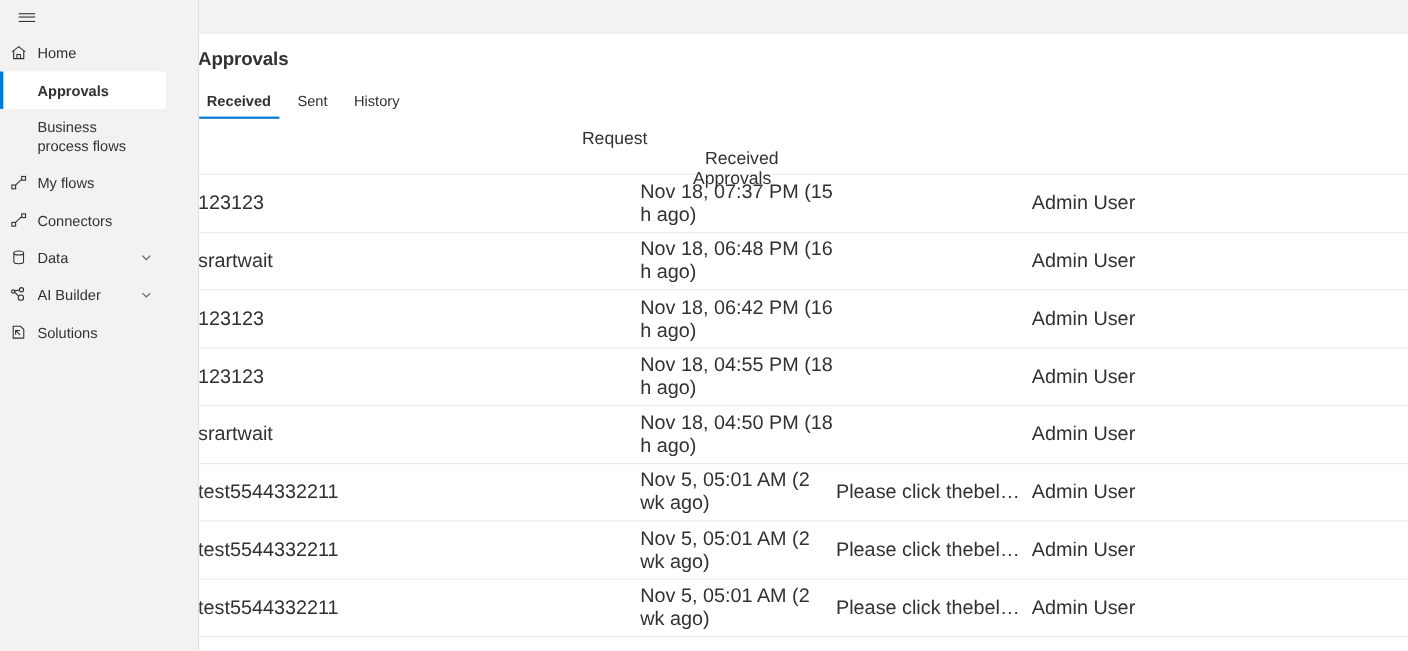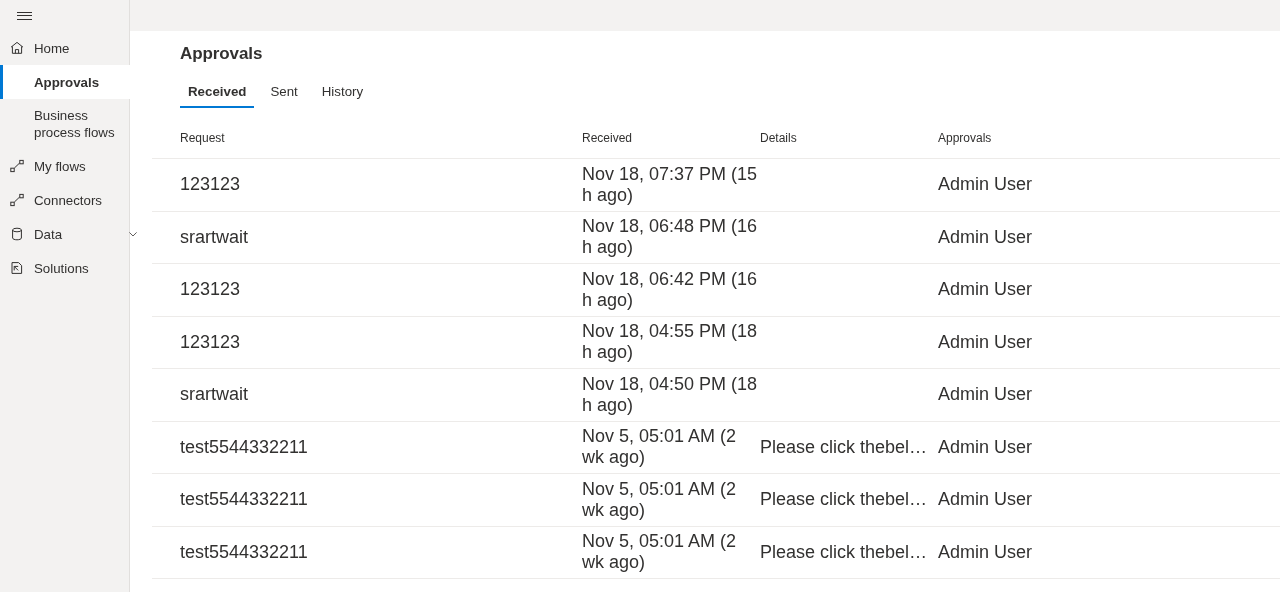--- a/index.html
+++ b/index.html
@@ -21,21 +21,21 @@
     width: 1280px;
     height: 31px;
     background: #f3f2f1;
     z-index: 5;
   }
 
   
   .sidebar {
     position: absolute;
     top: 0; left: 0;
-    width: 130px;
+    width: 181px;
     height: 592px;
     background: #f3f2f1;
     border-right: 1px solid #e1dfdd;
     z-index: 10;
   }
   .hamburger-btn {
     position: absolute;
     top: 0; left: 0;
     width: 48px;
     height: 31px;
@@ -155,22 +155,23 @@
   }
   .trow {
     display: flex;
     align-items: center;
     width: 1128px;
     padding-left: 28px;
     border-bottom: 1px solid #edebe9;
   }
   .thead {
     height: 41px;
-    font-size: 12px;
-    color: #323130;
+    font-size: 16px;
+    color: #323130;
+    flex-direction: column;
   }
   .tbody-row {
     height: 52.5px;
     font-size: 18px;
     color: #323130;
     cursor: pointer;
   }
   .c-request  { width: 402px; min-width: 402px; }
   .c-received { width: 178px; min-width: 178px; color: #323130; }
   .c-details  { width: 178px; min-width: 178px;
@@ -245,20 +246,36 @@
         <span class="label">Data</span>
         <span class="chev">
           <svg width="12" height="12" viewBox="0 0 12 12" fill="none" stroke="currentColor" stroke-width="1">
             <path d="M2.4 4.4L6 8l3.6-3.6"></path>
           </svg>
         </span>
       </div>
       <div class="nav-item">
         <span class="ico">
           <svg width="16" height="16" viewBox="0 0 16 16" fill="none" stroke="currentColor" stroke-width="1">
+            <circle cx="3" cy="5" r="1.5"></circle>
+            <circle cx="10.5" cy="3.4" r="1.9"></circle>
+            <circle cx="10" cy="10.6" r="2.4"></circle>
+            <path d="M4.3 5.6l3.6 3.6M4.4 4.4l4.3-.8"></path>
+          </svg>
+        </span>
+        <span class="label">AI Builder</span>
+        <span class="chev">
+          <svg width="12" height="12" viewBox="0 0 12 12" fill="none" stroke="currentColor" stroke-width="1">
+            <path d="M2.4 4.4L6 8l3.6-3.6"></path>
+          </svg>
+        </span>
+      </div>
+      <div class="nav-item">
+        <span class="ico">
+          <svg width="16" height="16" viewBox="0 0 16 16" fill="none" stroke="currentColor" stroke-width="1">
             <path d="M3 2.6h6.6l3 3V13.4H3z"></path>
             <path d="M5.2 6.4l4 4M9.2 6.4h-4v4"></path>
           </svg>
         </span>
         <span class="label">Solutions</span>
         <span class="chev"></span>
       </div>
     </div>
 </div>
 

